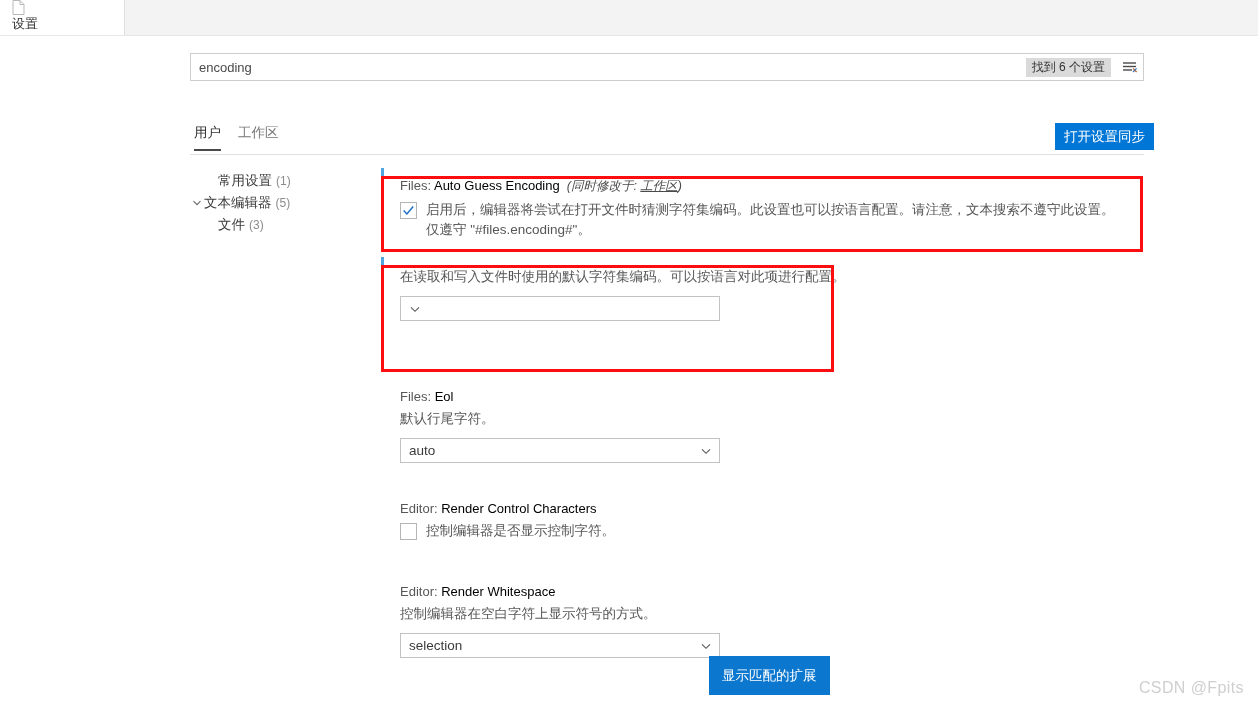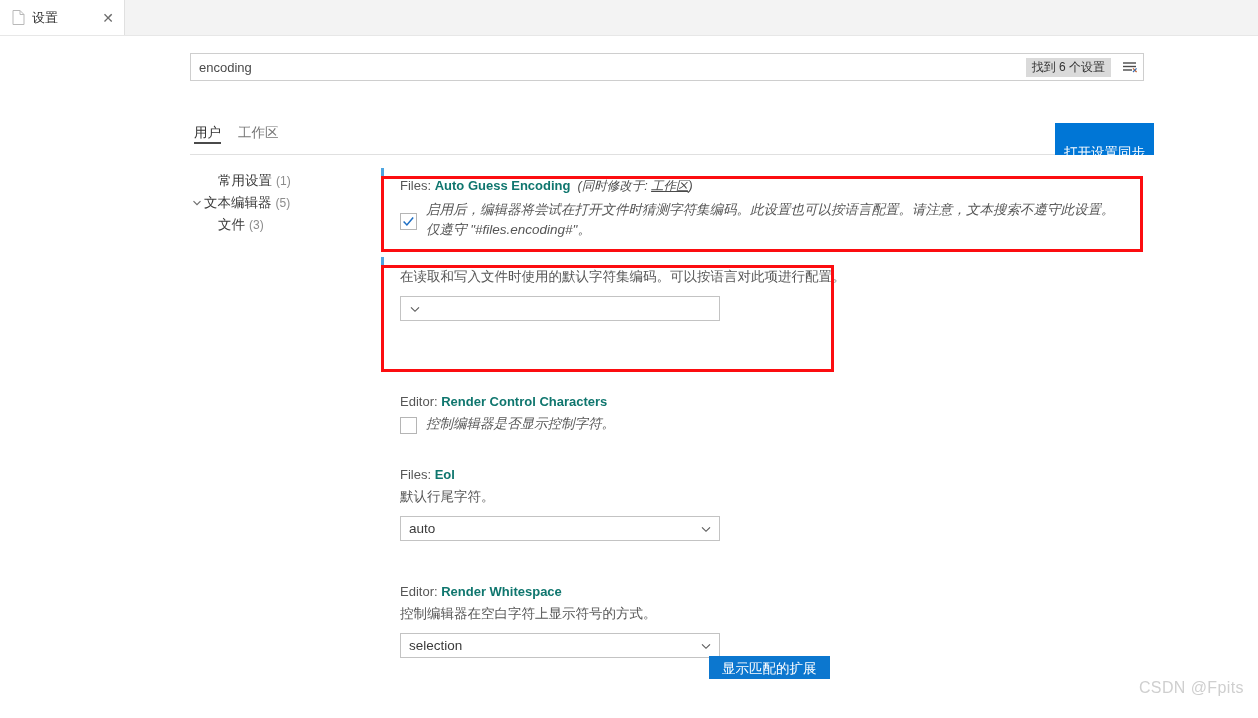--- a/index.html
+++ b/index.html
@@ -24,24 +24,24 @@
     border-bottom: 1px solid #e7e7e7;
     display: flex;
     align-items: stretch;
     position: relative;
   }
   .editor-tab {
     width: 125px;
     background: #ffffff;
     border-right: 1px solid #e0e0e0;
     display: flex;
-    align-items: center;
     padding: 0 8px 0 12px;
     box-sizing: border-box;
     position: relative;
+    flex-direction: column;
   }
   .editor-tab .file-icon {
     width: 13px;
     height: 15px;
     margin-right: 7px;
     flex: 0 0 auto;
     display: block;
   }
   .editor-tab .tab-label {
     font-size: 13px;
@@ -118,38 +118,39 @@
     left: 190px;
     top: 88px;
     width: 954px;
     height: 30px;
     border-bottom: 1px solid #e0e0e0;
   }
   .scope-tab {
     position: absolute;
     top: 0;
     font-size: 13.5px;
+    padding-bottom: 7px;
     cursor: pointer;
     white-space: nowrap;
   }
   .scope-tab.active {
     color: #333333;
     border-bottom: 2px solid #4a4a4a;
   }
   .scope-tab.inactive { color: #767676; }
   #tab-user { left: 4px; }
   #tab-workspace { left: 48px; }
 
   .sync-button {
     position: absolute;
     left: 1055px;
     top: 87px;
     height: 27px;
     line-height: 27px;
-    padding: 16px 9px;
+    padding: 0 9px;
     background: #0076d6;
     color: #ffffff;
     font-size: 13.5px;
     white-space: nowrap;
     cursor: pointer;
     border: none;
     font-family: "Liberation Sans", sans-serif;
   }
 
   
@@ -201,44 +202,43 @@
     border-left: 3px solid #4ea5e0;
     padding-left: 16px;
   }
   .setting-title {
     font-size: 13px;
     color: #575757;
     margin-bottom: 5px;
     white-space: nowrap;
   }
   .setting-title .bold {
-    font-weight: bold;
-    color: #0f766e;
+    font-weight: normal;
+    color: #000000;
   }
   .setting-title .modified-note {
     font-style: italic;
     color: #4a4a4a;
     margin-left: 7px;
     font-size: 12.5px;
     margin-top: 35px;
   }
   .setting-title .modified-note .link {
     text-decoration: underline;
     cursor: pointer;
   }
   .setting-desc {
     font-size: 13.5px;
     color: #565656;
     line-height: 20px;
     max-width: 718px;
   }
   .desc-with-check {
     display: flex;
-    align-items: center;
-    font-style: italic;
+    align-items: flex-start;
   }
   .checkbox {
     width: 17px;
     height: 17px;
     box-sizing: border-box;
     border: 1px solid #b5b5b5;
     background: #ffffff;
     margin: 2px 9px 0 0;
     flex: 0 0 auto;
     cursor: pointer;
@@ -275,21 +275,21 @@
     pointer-events: none;
   }
   #annot-1 { left: 381px; top: 140px; width: 762px; height: 76px; }
   #annot-2 { left: 381px; top: 229px; width: 453px; height: 107px; }
 
   
   .ext-button {
     position: absolute;
     left: 709px;
     top: 620px;
-    height: 23px;
+    height: 39px;
     line-height: 25px;
     padding: 0 13px;
     background: #0c77cf;
     color: #ffffff;
     font-size: 13.5px;
     white-space: nowrap;
     cursor: pointer;
     border: none;
     font-family: "Liberation Sans", sans-serif;
   }
@@ -386,47 +386,47 @@
       <div class="setting-inner modified">
         <div class="setting-desc">在读取和写入文件时使用的默认字符集编码。可以按语言对此项进行配置。</div>
         <div class="select-box">
           <svg class="sel-arrow" viewBox="0 0 12 12">
             <path d="M2 4.3 L6 8.3 L10 4.3" fill="none" stroke="#5a5a5a" stroke-width="1.15"></path>
           </svg>
         </div>
       </div>
     </div>
 
-    <div class="setting-row" style="margin-top:18px">
-      <div class="setting-inner">
-        <div class="setting-title">
-          <span>Editor: </span><span class="bold">Render Control Characters</span>
-        </div>
-        <div class="setting-desc desc-with-check">
-          <span class="checkbox"></span>
-          <span>控制编辑器是否显示控制字符。</span>
-        </div>
-      </div>
-    </div>
-
     <div class="setting-row" style="margin-top:13px">
       <div class="setting-inner">
         <div class="setting-title">
           <span>Files: </span><span class="bold">Eol</span>
         </div>
         <div class="setting-desc">默认行尾字符。</div>
         <div class="select-box">
           <span class="sel-value">auto</span>
           <svg class="sel-arrow" viewBox="0 0 12 12">
             <path d="M2 4.3 L6 8.3 L10 4.3" fill="none" stroke="#5a5a5a" stroke-width="1.15"></path>
           </svg>
         </div>
       </div>
     </div>
 
+    <div class="setting-row" style="margin-top:18px">
+      <div class="setting-inner">
+        <div class="setting-title">
+          <span>Editor: </span><span class="bold">Render Control Characters</span>
+        </div>
+        <div class="setting-desc desc-with-check">
+          <span class="checkbox"></span>
+          <span>控制编辑器是否显示控制字符。</span>
+        </div>
+      </div>
+    </div>
+
     <div class="setting-row" style="margin-top:23px">
       <div class="setting-inner">
         <div class="setting-title">
           <span>Editor: </span><span class="bold">Render Whitespace</span>
         </div>
         <div class="setting-desc">控制编辑器在空白字符上显示符号的方式。</div>
         <div class="select-box">
           <span class="sel-value">selection</span>
           <svg class="sel-arrow" viewBox="0 0 12 12">
             <path d="M2 4.3 L6 8.3 L10 4.3" fill="none" stroke="#5a5a5a" stroke-width="1.15"></path>

